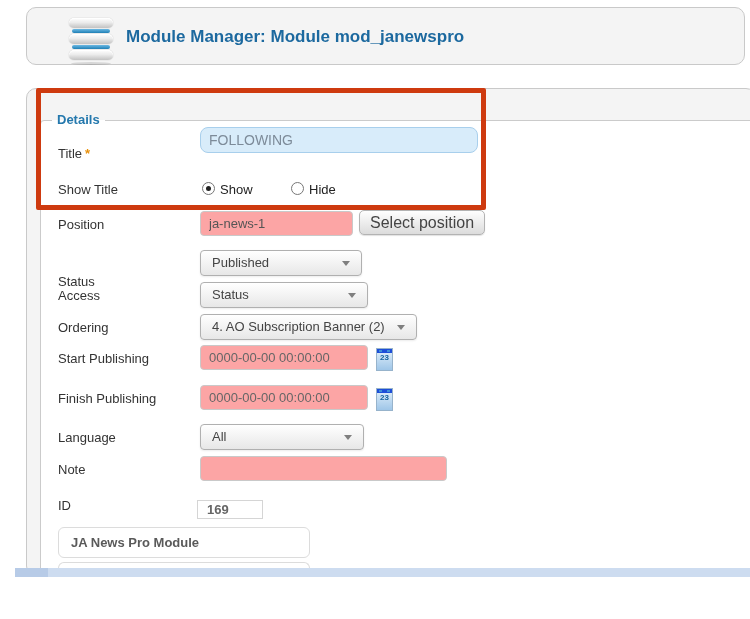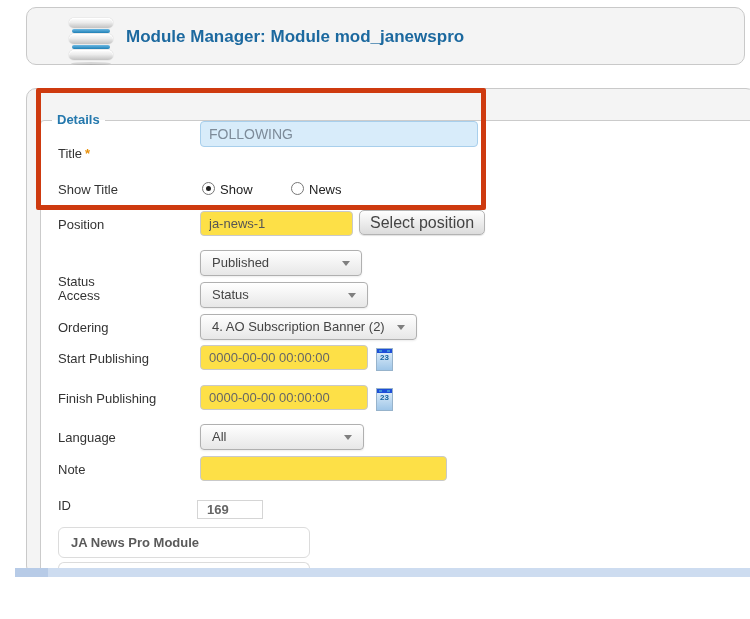--- a/index.html
+++ b/index.html
@@ -20,21 +20,21 @@
   .form-pane{left:26px;top:88px;width:730px;height:488px;background:#f4f4f4;border:1px solid #c9c9c9;border-radius:10px;box-sizing:border-box;}
   .fieldset-box{left:40px;top:120px;width:716px;height:456px;background:#ffffff;border:1px solid #cbcbcb;border-radius:4px;box-sizing:border-box;}
   .fieldset-legend{left:52px;top:112px;padding:0 5px;font-size:13px;font-weight:bold;color:#2478ad;background:linear-gradient(#f4f4f4 50%,#ffffff 50%);z-index:5;}
 
   
   .highlight-box{left:36px;top:88px;width:450px;height:122px;border:5px solid #ce3a0f;border-radius:2px;box-sizing:border-box;z-index:50;pointer-events:none;}
 
   
   .label{font-size:13px;color:#333;white-space:nowrap;z-index:6;}
   .req{color:#e8900a;font-weight:bold;margin-left:3px;}
-  .text-input{box-sizing:border-box;border:1px solid #c9c9c9;border-radius:4px;background:#fde047;font-family:"Liberation Sans",sans-serif;font-size:13px;color:#555;padding:0 8px;outline:none;}
+  .text-input{box-sizing:border-box;border:1px solid #c9c9c9;border-radius:4px;background:#fca5a5;font-family:"Liberation Sans",sans-serif;font-size:13px;color:#555;padding:0 8px;outline:none;}
   .select{box-sizing:border-box;height:26px;border:1px solid #b0b0b0;border-radius:4px;background:linear-gradient(#ffffff,#e7e7e7);box-shadow:0 1px 2px rgba(0,0,0,0.08);cursor:pointer;}
   .select .sel-text{display:block;line-height:24px;padding-left:11px;font-size:13px;color:#444;white-space:nowrap;overflow:hidden;}
   .select .arrow{position:absolute;right:11px;top:10px;width:0;height:0;border-left:4px solid transparent;border-right:4px solid transparent;border-top:5px solid #7f7f7f;}
   .btn{box-sizing:border-box;height:25px;line-height:23px;padding:0 10px;border:1px solid #b3b3b3;border-radius:5px;background:linear-gradient(#fefefe,#dcdcdc);font-family:"Liberation Sans",sans-serif;font-size:16px;color:#444;cursor:pointer;box-shadow:0 1px 1px rgba(0,0,0,0.12);}
   .radio{width:13px;height:13px;border:1px solid #777;border-radius:50%;background:#fff;box-sizing:border-box;display:inline-block;}
   .radio.checked::after{content:"";display:block;width:5px;height:5px;border-radius:50%;background:#222;margin:3px auto;}
   .radio-label{font-size:13px;color:#222;}
 
   .cal-icon{width:17px;height:23px;border:1px solid #97b3cb;background:#1d4ed8;box-sizing:border-box;cursor:pointer;}
   .cal-icon::before{content:"";position:absolute;left:2px;top:1px;width:3px;height:2px;background:#3f8fd6;box-shadow:8px 0 0 #3f8fd6;}
@@ -64,27 +64,27 @@
   <div class="abs page-title">Module Manager: Module mod_janewspro</div>
 </div>
 
 <div class="abs form-pane"></div>
 <div class="abs fieldset-box"></div>
 <div class="abs fieldset-legend">Details</div>
 
 <div class="abs highlight-box"></div>
 
 <div class="abs label" style="left:58px;top:146px;"><span>Title</span><span class="req">*</span></div>
-<input class="abs text-input" style="left: 200px; top: 121px; width: 278px; height: 26px; background: rgb(216, 236, 250); border-color: rgb(168, 207, 236); color: rgb(125, 139, 153); font-size: 14px;" value="FOLLOWING">
+<input class="abs text-input" style="left: 200px; top: 127px; width: 278px; height: 26px; background: rgb(216, 236, 250); border-color: rgb(168, 207, 236); color: rgb(125, 139, 153); font-size: 14px; border-radius: 8px;" value="FOLLOWING">
 
 <div class="abs label" style="left:58px;top:182px;">Show Title</div>
 <span class="abs radio checked" style="left:202px;top:182px;"></span>
 <span class="abs radio-label" style="left:220px;top:182px;">Show</span>
 <span class="abs radio" style="left:291px;top:182px;"></span>
-<span class="abs radio-label" style="left:309px;top:182px;">News</span>
+<span class="abs radio-label" style="left:309px;top:182px;">Hide</span>
 
 <div class="abs label" style="left:58px;top:217px;">Position</div>
 <input class="abs text-input" style="left: 200px; top: 211px; width: 153px; height: 25px;" value="ja-news-1">
 <button class="abs btn" style="left:359px;top:210px;">Select position</button>
 
 <div class="abs label" style="left:58px;top:256px;margin-top:18px;">Status</div>
 <div class="abs select" style="left:200px;top:250px;width:162px;">
   <span class="sel-text">Published</span>
   <span class="arrow"></span>
 </div>

